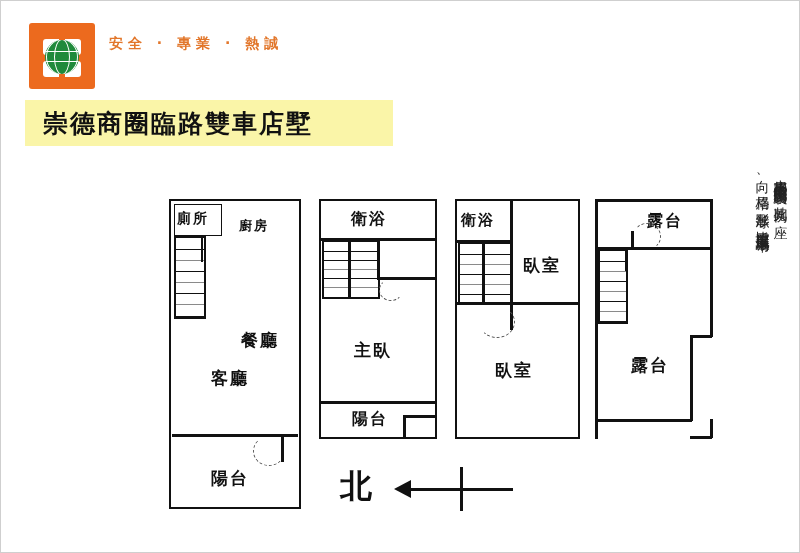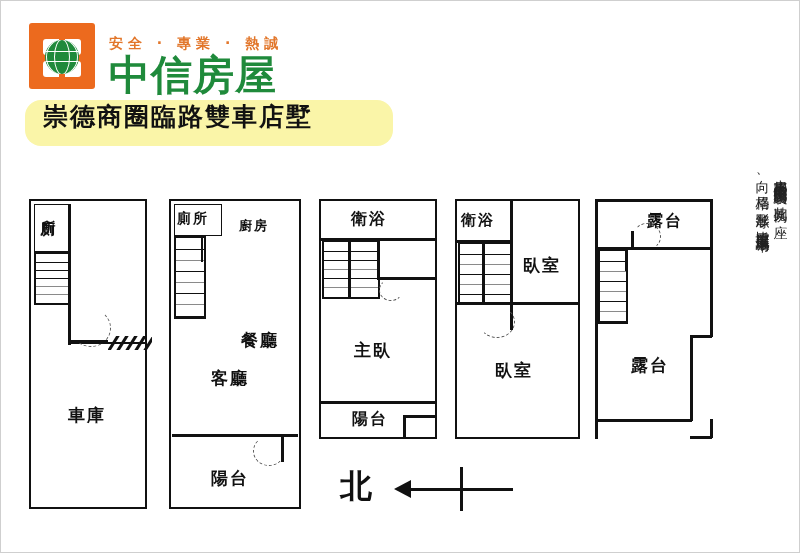--- a/index.html
+++ b/index.html
@@ -46,21 +46,21 @@
   #company{
     position:absolute;left:80px;top:33px;
     font-size:41px;line-height:46px;color:#1F8A3B;font-weight:bold;
     letter-spacing:1px;white-space:nowrap;
     font-family:"DejaVu Sans","Liberation Sans",sans-serif;
   }
 
   
   #title-banner{
     position:absolute;left:24px;top:99px;width:368px;height:46px;
-    background:#FAF5A8;display:flex;border-radius:16px;
+    background:#FAF5A8;display:flex;align-items:center;
   }
   #title-text{
     margin-left:18px;font-size:25px;font-weight:bold;color:#111;
     letter-spacing:2px;white-space:nowrap;
   }
 
   
   #plan{position:absolute;left:0;top:155px;width:800px;height:380px;}
   .unit{position:absolute;}
   .wall{position:absolute;box-sizing:border-box;border:2.5px solid #111;background:#fff;}
@@ -130,60 +130,28 @@
       <div class="lg-notch lg-n4"></div>
       <div id="globe">
         <div class="mer m1"></div>
         <div class="mer m2"></div>
         <div class="par p1"></div>
         <div class="par p2"></div>
       </div>
     </div>
 
     <div id="tagline">安全 · 專業 · 熱誠</div>
-    <div id="company">中信房屋</div>
   </div>
 
   <div id="title-banner">
     <div id="title-text">崇德商圈臨路雙車店墅</div>
   </div>
 
   <div id="plan">
 
-    <div class="unit" style="left:28px;top:43px;width:118px;height:310px;">
-      <div class="wall" style="left:0;top:0;width:118px;height:310px;"></div>
-
-      <div class="wall-thin" style="left:5px;top:5px;width:36px;height:48px;"></div>
-      <div class="lbl-v" style="left:11px;top:8px;">廁所</div>
-
-      <div class="stair" style="left:5px;top:53px;width:36px;height:53px;">
-        <div class="step" style="top:8px;"></div>
-        <div class="step" style="top:16px;"></div>
-        <div class="step" style="top:24px;"></div>
-        <div class="step-g" style="top:32px;"></div>
-        <div class="step-g" style="top:40px;"></div>
-      </div>
-
-      <div class="vl" style="left:39px;top:5px;width:2.5px;height:101px;"></div>
-      <div class="vl" style="left:39px;top:106px;width:2.5px;height:40px;"></div>
-      <div class="hl" style="left:41px;top:143px;width:75px;height:2px;"></div>
-
-      <div class="arc" style="left:42px;top:110px;width:38px;height:36px;border-color:transparent #555 #555 transparent;"></div>
-      <div class="doorleaf" style="left:41px;top:141px;width:38px;height:3px;"></div>
-
-      <div class="hatch" style="left:79px;top:137px;width:44px;height:14px;">
-        <i style="left:4px;"></i>
-          <i style="left:13px;"></i>
-          <i style="left:22px;"></i>
-          <i style="left:31px;"></i>
-          <i style="left:40px;"></i>
-      </div>
-
-      <div class="lbl" style="left:39px;top:205px;font-size:17px;">車庫</div>
-    </div>
 
     <div class="unit" style="left:168px;top:43px;width:132px;height:310px;">
       <div class="wall" style="left:0;top:0;width:132px;height:310px;"></div>
 
       <div class="wall-thin" style="left:5px;top:5px;width:48px;height:32px;"></div>
       <div class="lbl" style="left:8px;top:11px;font-size:14px;">廁所</div>
 
       <div class="stair" style="left:5px;top:37px;width:32px;height:82px;border-width:2px;">
         <div class="step" style="top:11px;"></div>
         <div class="step-g" style="top:22px;"></div>

